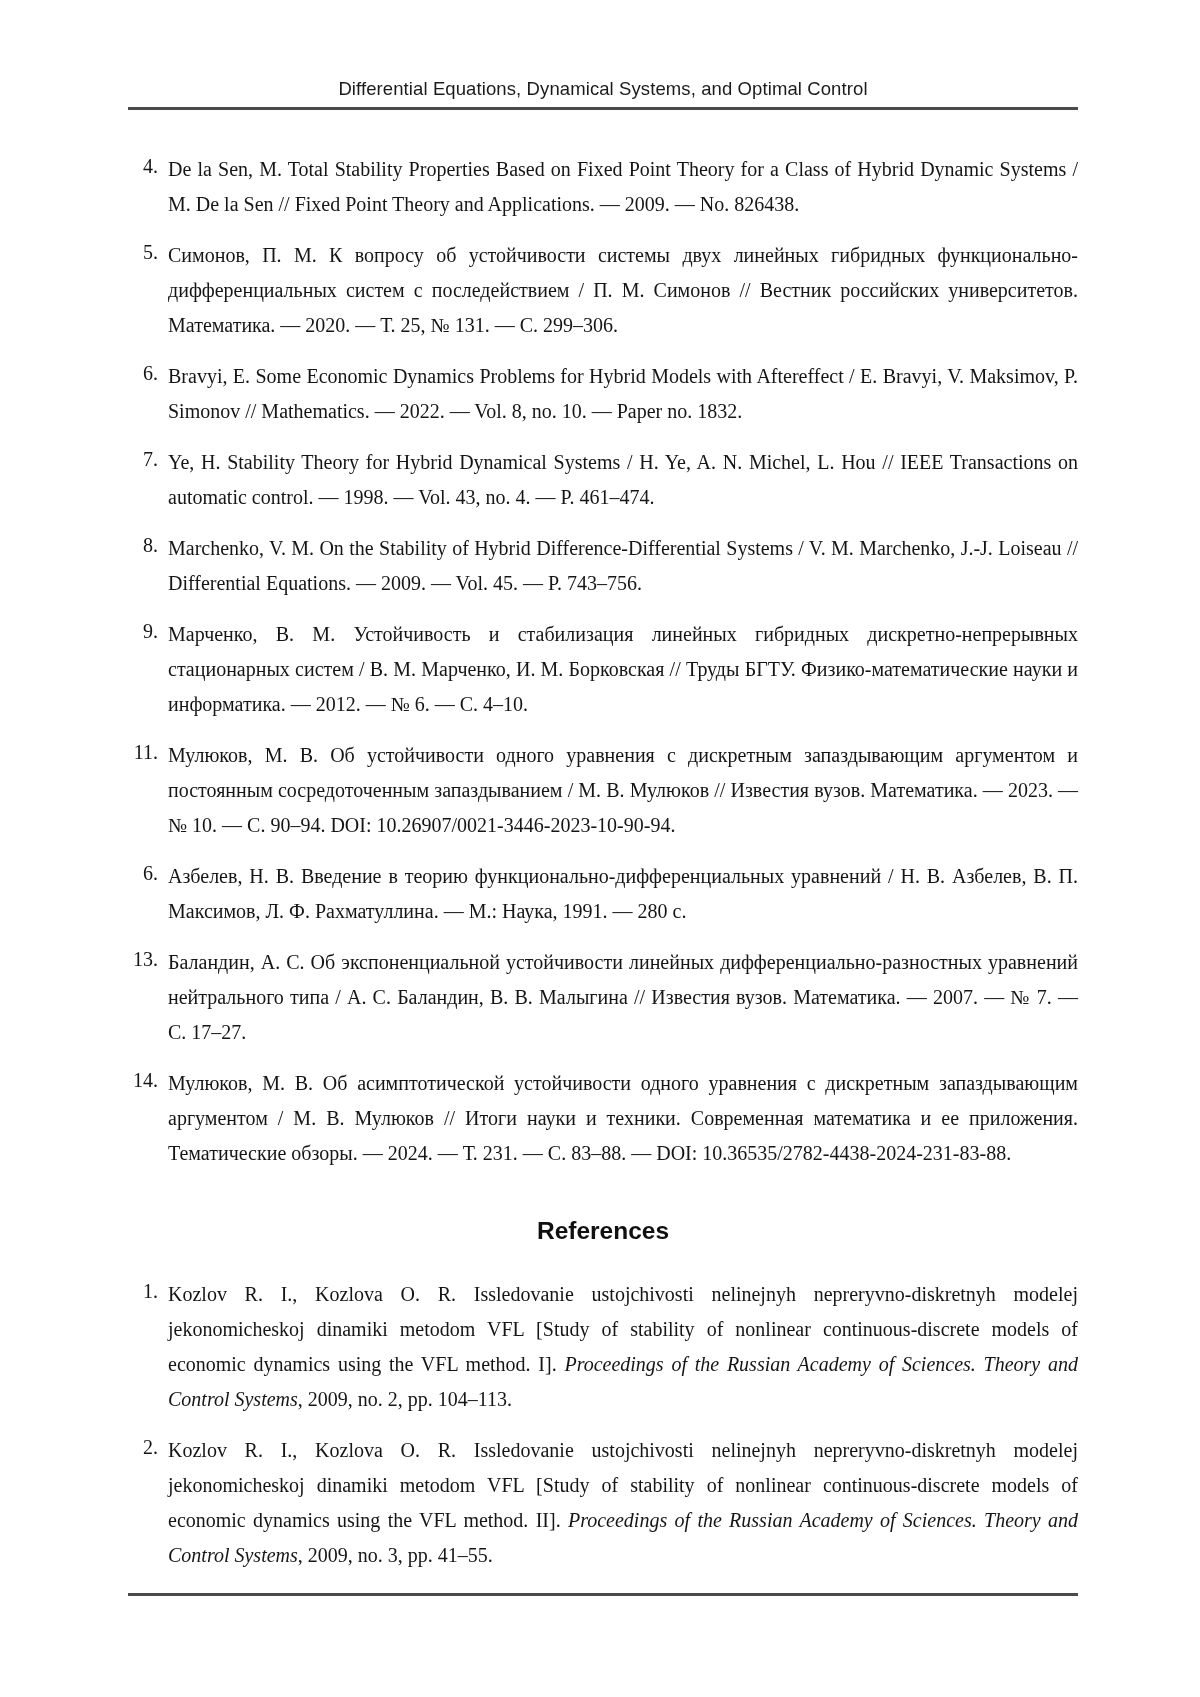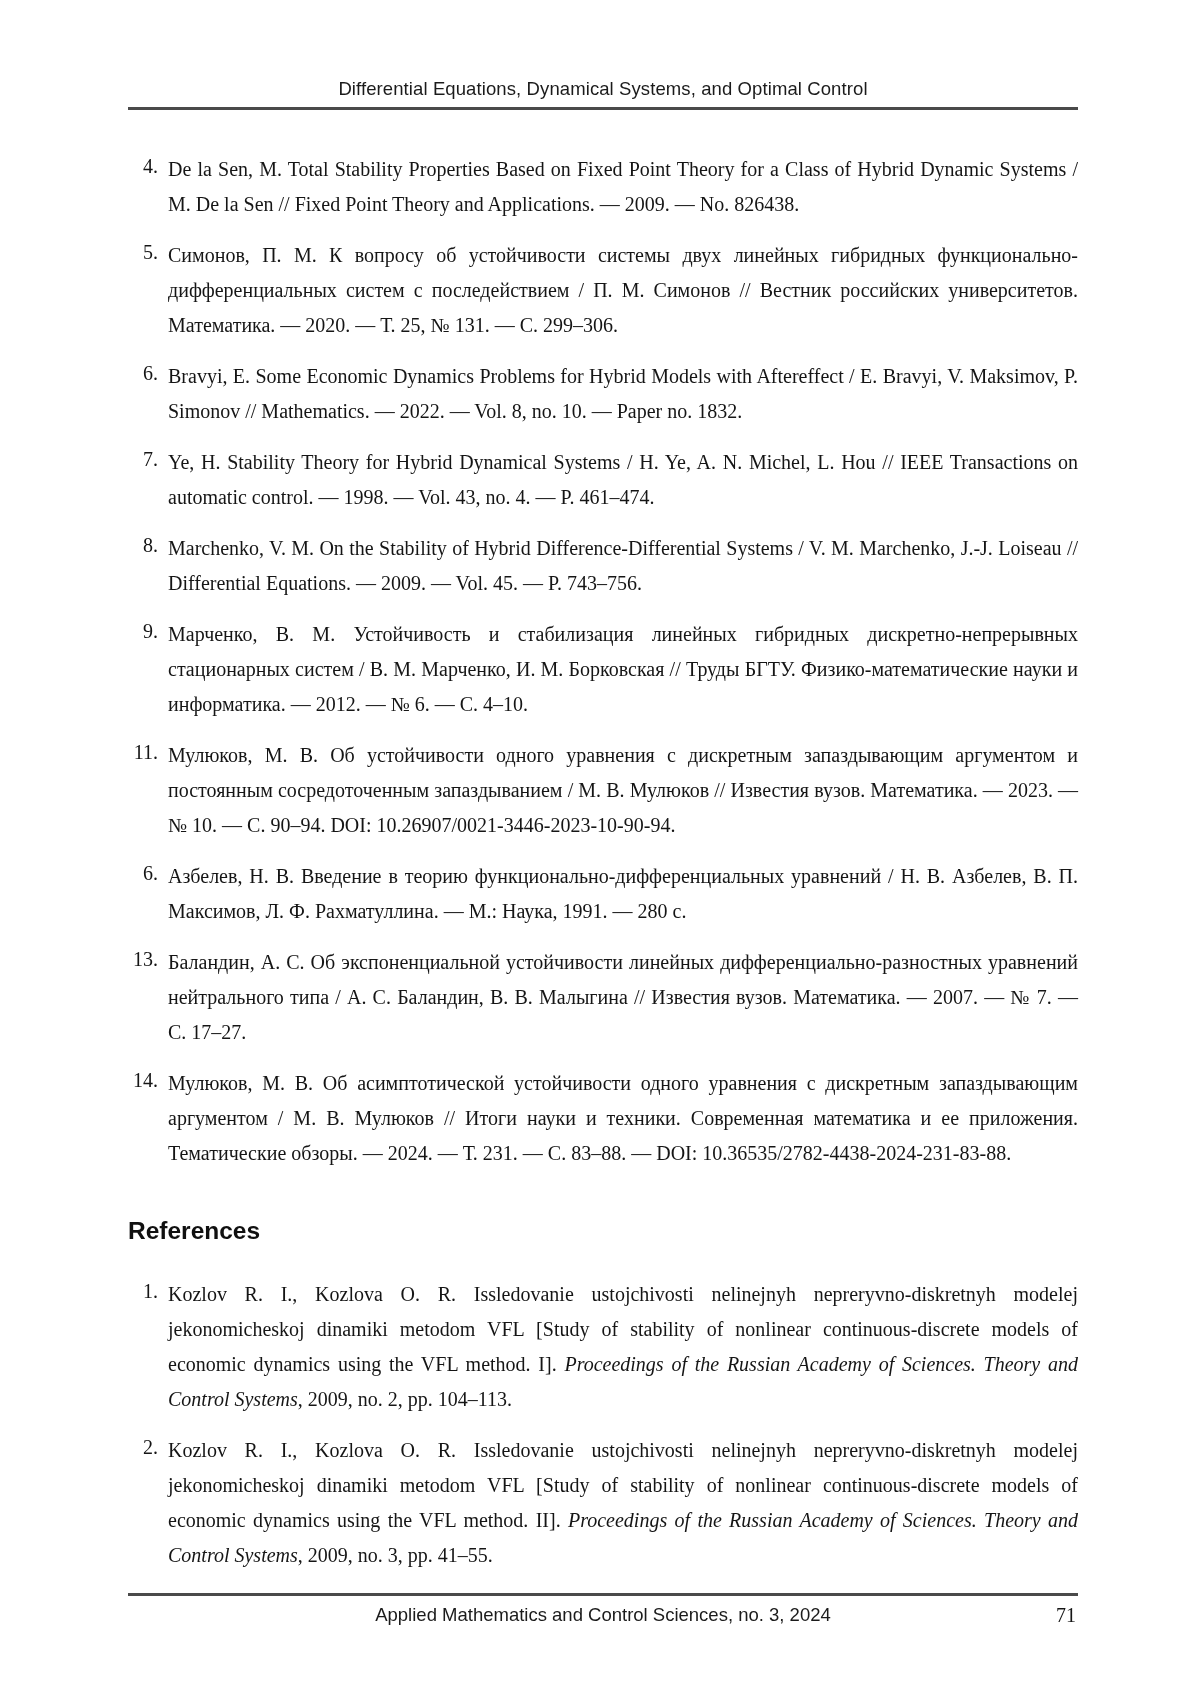--- a/index.html
+++ b/index.html
@@ -38,20 +38,21 @@
     text-align:justify;
     text-justify:inter-word;
   }
   .ref-text i { font-style:italic; }
 
   .refs-heading {
     font-family:"Liberation Sans","DejaVu Sans",sans-serif;
     font-size:24.5px; font-weight:bold;
     color:#101010;
     margin:46px 0 32px 0;
+    text-align:center;
   }
   ol.refs { list-style:none; margin:0; padding:0; }
 
   .page-footer { position:absolute; left:128px; right:122px; top:1586px; }
   .footer-line {
     position:relative;
     margin-top:8px;
     text-align:center;
     font-family:"Liberation Sans","DejaVu Sans",sans-serif;
     font-size:18.5px;
@@ -128,18 +129,14 @@
         <li class="ref-item">
           <span class="ref-num">2.</span>
           <div class="ref-text"><span>Kozlov R. I., Kozlova O. R. Issledovanie ustojchivosti nelinejnyh nepreryvno-diskretnyh modelej jekonomicheskoj dinamiki metodom VFL [Study of stability of nonlinear continuous-discrete models of economic dynamics using the VFL method. II]. </span><i>Proceedings of the Russian Academy of Sciences. Theory and Control Systems</i><span>, 2009, no. 3, pp. 41–55.</span></div>
         </li>
       </ol>
     </main>
   </div>
 
   <footer class="page-footer">
     <div class="rule"></div>
-    <div class="footer-line">
-      <span>Applied Mathematics and Control Sciences, no. 3, 2024</span>
-      <span class="footer-page">71</span>
-    </div>
   </footer>
 </div>
 
 </body></html>

